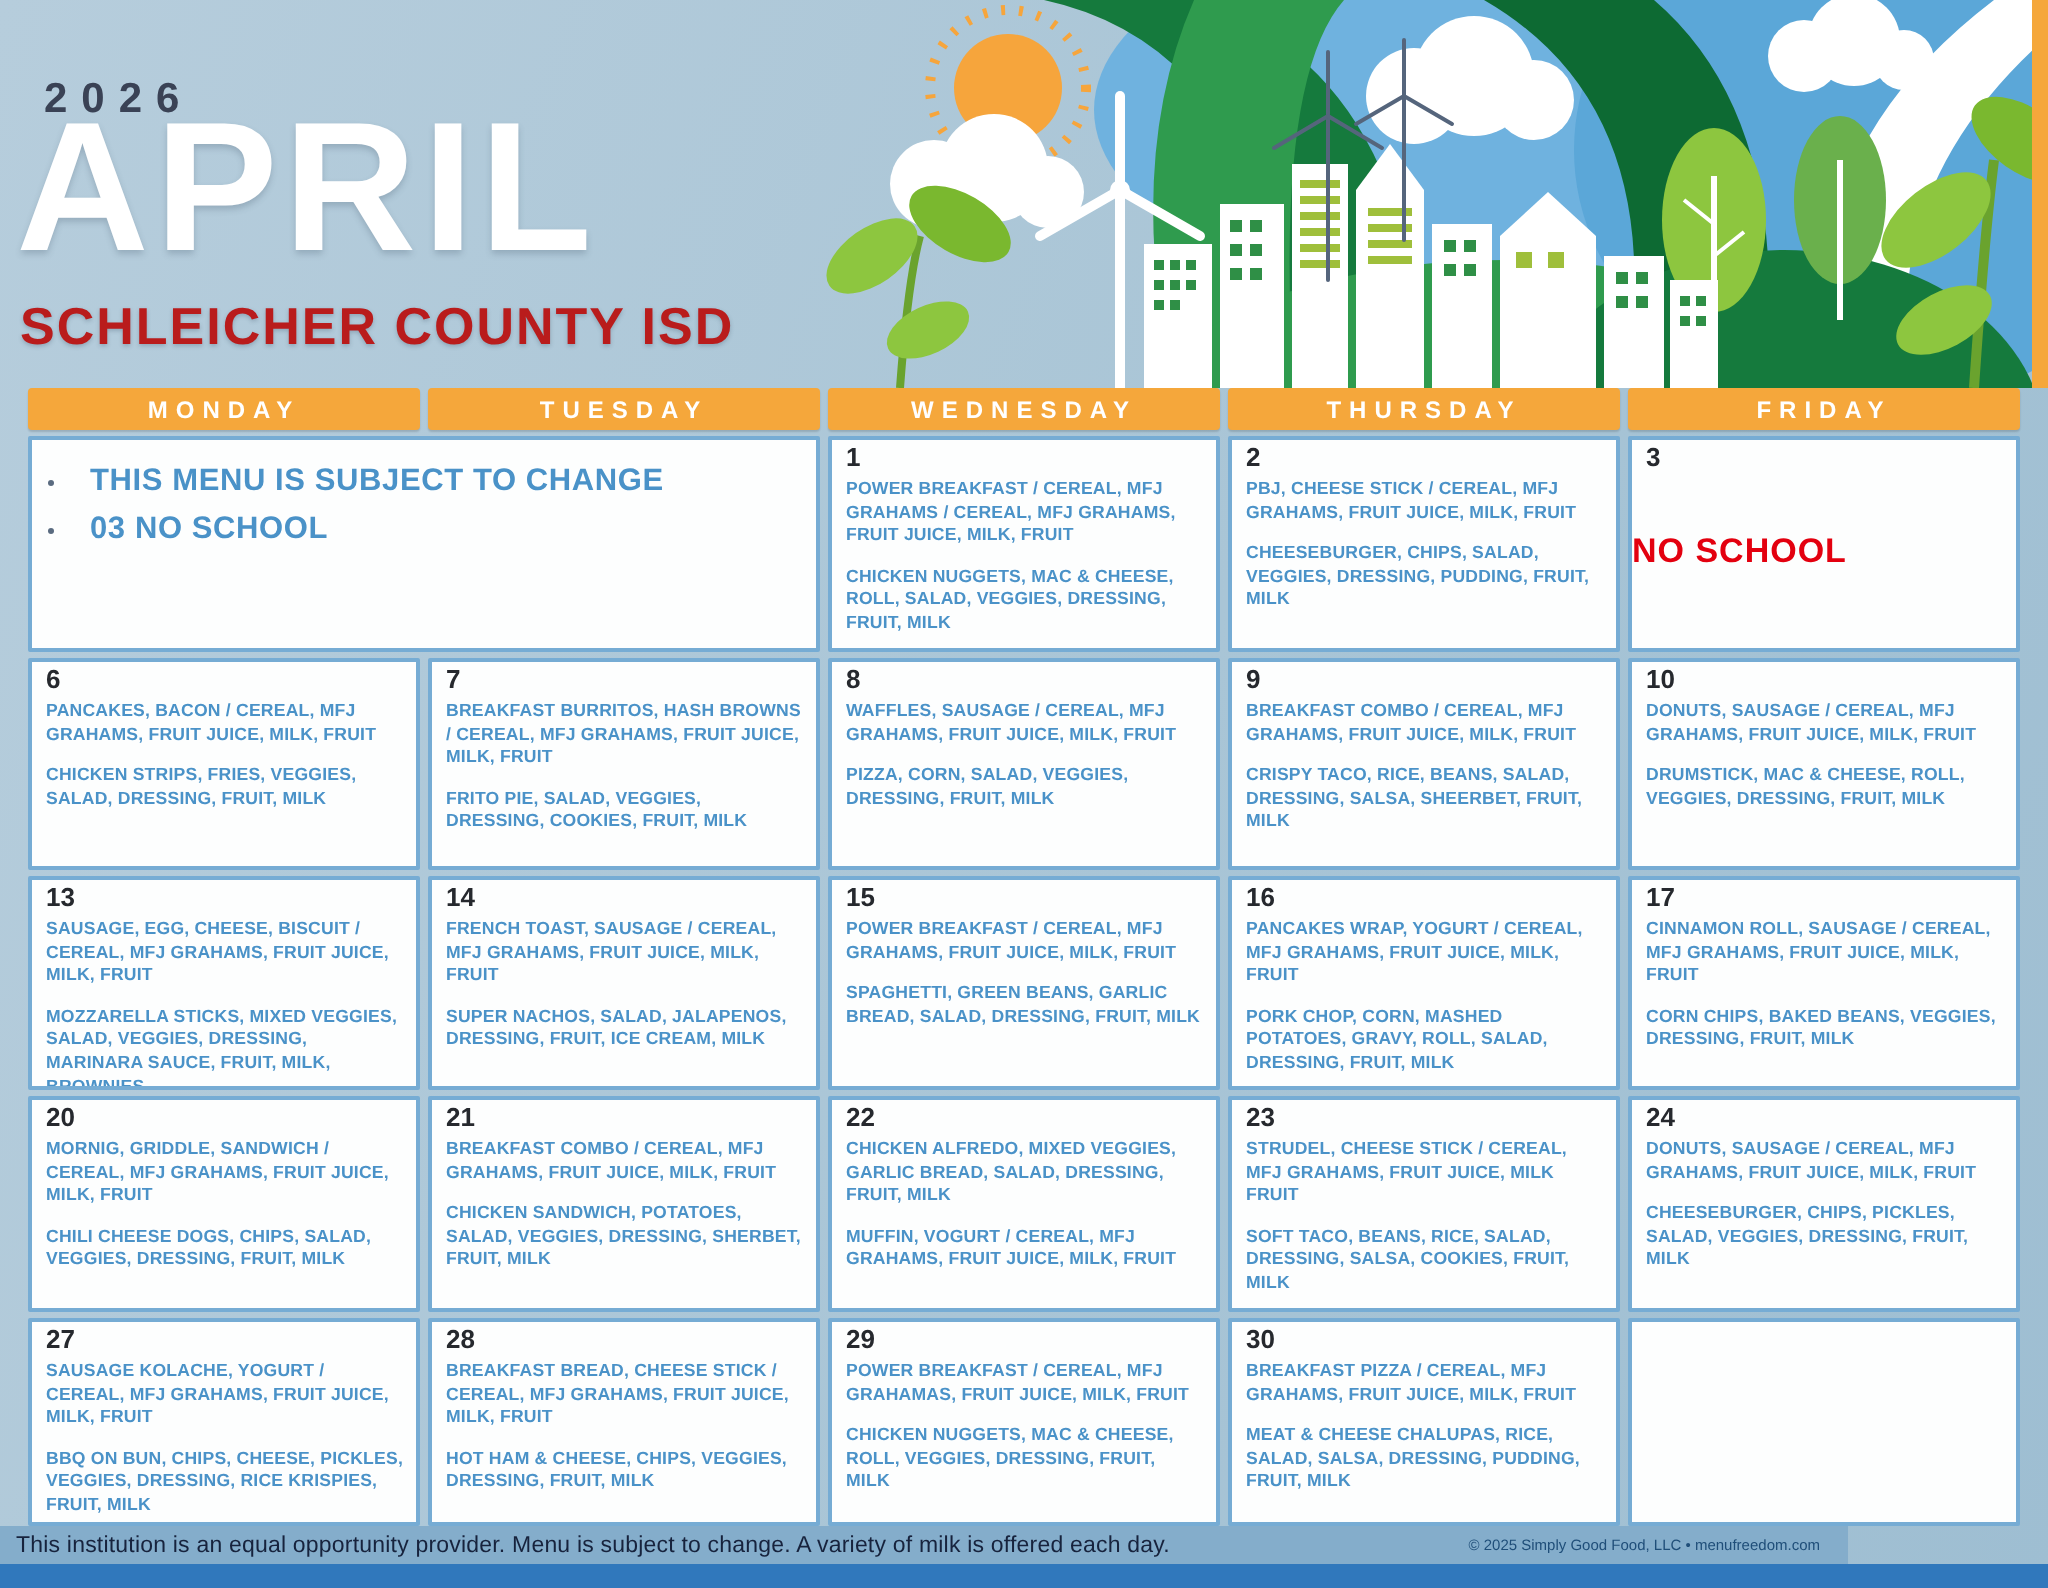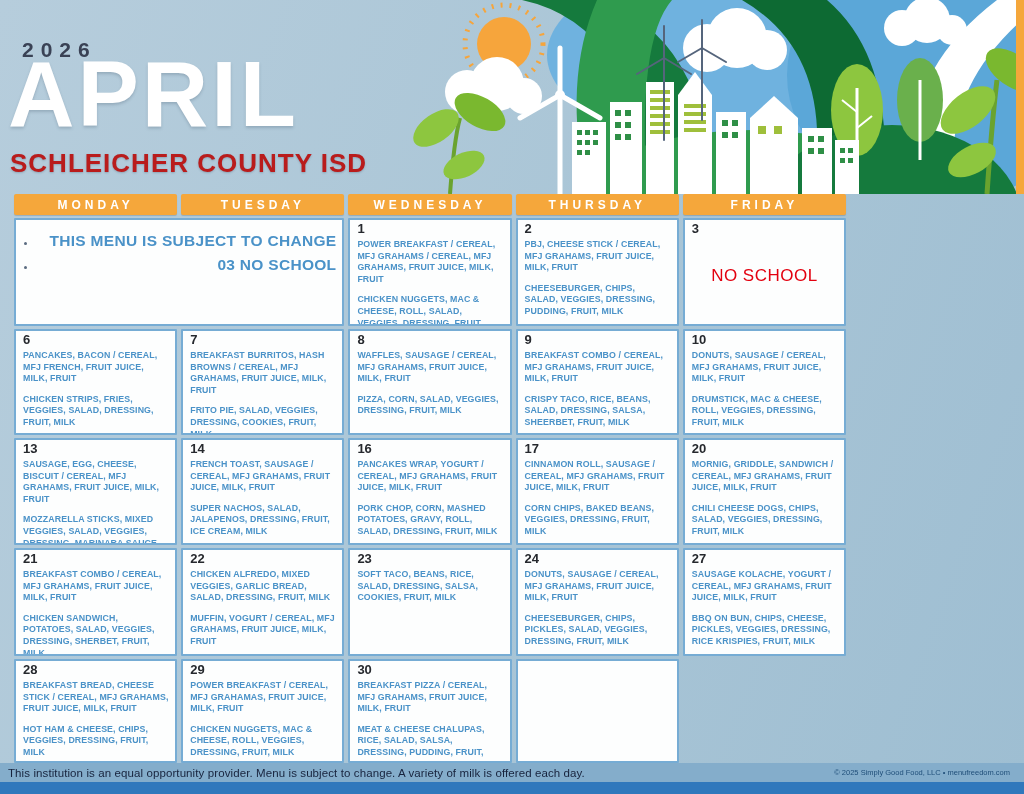--- a/index.html
+++ b/index.html
@@ -14,53 +14,53 @@
         letter-spacing:7px;color:#3a4255;}
   .month{position:absolute;left:8px;top:48px;font-size:92px;font-weight:700;
          letter-spacing:3px;color:#ffffff;line-height:1.0;
          text-shadow:0 2px 3px rgba(60,80,100,.25);}
   .district{position:absolute;left:10px;top:148px;font-size:26px;font-weight:700;
             letter-spacing:1px;color:#b91c1c;text-shadow:0 1px 2px rgba(60,80,100,.3);}
   
   .illus{position:absolute;top:0;right:0;width:612px;height:194px;z-index:1;}
   
   .grid{
-    position:absolute;left:14px;top:194px;width:832px;z-index:2;
+    position:absolute;left:14px;top:194px;width:996px;z-index:2;
     display:grid;grid-template-columns:repeat(5,1fr);
     grid-template-rows:21px 108px 106px 107px 108px 104px;
     column-gap:4px;row-gap:3px;
   }
   .day-header{
     background:#f5a73b;color:#ffffff;font-weight:700;font-size:12px;
     letter-spacing:4px;display:flex;align-items:center;justify-content:center;
     border-radius:2px;box-shadow:0 1px 1px rgba(0,0,0,.15);
   }
   .cell{
     background:#fdfefe;border:2px solid #76acd4;border-radius:1px;
     padding:2px 6px 2px 7px;overflow:hidden;position:relative;
   }
   .cell.span2{grid-column:span 2;}
   .day-num{font-size:13px;font-weight:700;color:#26292e;line-height:1.15;}
   p.menu{
     margin:2px 0 9px 0;font-size:8.8px;font-weight:700;color:#4a92c8;
     line-height:1.32;letter-spacing:.1px;
   }
   .no-school{
-    position:absolute;left:0;right:0;top:44%;text-align:center;
-    color:#e3000f;font-size:17px;font-weight:400;letter-spacing:.5px;
-  }
-  ul.notes-list{margin:10px 0 0 14px;padding:0;text-align:right;}
+    position:absolute;left:0;right:0;top:44%;text-align:left;
+    color:#e3000f;font-size:17px;font-weight:700;letter-spacing:.5px;
+  }
+  ul.notes-list{margin:10px 0 0 14px;padding:0;}
   ul.notes-list li{
     color:#4a92c8;font-size:15.5px;font-weight:700;letter-spacing:.3px;
     margin-bottom:6px;padding-left:8px;
   }
   ul.notes-list li::marker{color:#5a6b80;font-size:11px;}
   
   .footer-band{
-    position:absolute;left:0;top:763px;width:1024px;height:19px;z-index:2;
+    position:absolute;left:0;top:763px;width:924px;height:19px;z-index:2;
     background:#84adcb;display:flex;align-items:center;justify-content:space-between;
   }
   .footer-left{font-size:11.5px;color:#17233d;padding-left:8px;letter-spacing:.1px;}
   .footer-right{font-size:7.5px;color:#1f4e79;padding-right:14px;}
   .bottom-bar{
     position:absolute;left:0;top:782px;width:1024px;height:12px;
     background:#3078bc;z-index:2;
   }
 </style>
 </head>
@@ -222,21 +222,21 @@
       <div class="day-num">2</div>
       <p class="menu">PBJ, CHEESE STICK / CEREAL, MFJ GRAHAMS, FRUIT JUICE, MILK, FRUIT</p>
       <p class="menu">CHEESEBURGER, CHIPS, SALAD, VEGGIES, DRESSING, PUDDING, FRUIT, MILK</p>
     </div>
     <div class="cell">
       <div class="day-num">3</div>
       <div class="no-school">NO SCHOOL</div>
     </div>
     <div class="cell">
       <div class="day-num">6</div>
-      <p class="menu">PANCAKES, BACON / CEREAL, MFJ FRENCH, FRUIT JUICE, MILK, FRUIT</p>
+      <p class="menu">PANCAKES, BACON / CEREAL, MFJ GRAHAMS, FRUIT JUICE, MILK, FRUIT</p>
       <p class="menu">CHICKEN STRIPS, FRIES, VEGGIES, SALAD, DRESSING, FRUIT, MILK</p>
     </div>
     <div class="cell">
       <div class="day-num">7</div>
       <p class="menu">BREAKFAST BURRITOS, HASH BROWNS / CEREAL, MFJ GRAHAMS, FRUIT JUICE, MILK, FRUIT</p>
       <p class="menu">FRITO PIE, SALAD, VEGGIES, DRESSING, COOKIES, FRUIT, MILK</p>
     </div>
     <div class="cell">
       <div class="day-num">8</div>
       <p class="menu">WAFFLES, SAUSAGE / CEREAL, MFJ GRAHAMS, FRUIT JUICE, MILK, FRUIT</p>
@@ -256,20 +256,25 @@
       <div class="day-num">13</div>
       <p class="menu">SAUSAGE, EGG, CHEESE, BISCUIT / CEREAL, MFJ GRAHAMS, FRUIT JUICE, MILK, FRUIT</p>
       <p class="menu">MOZZARELLA STICKS, MIXED VEGGIES, SALAD, VEGGIES, DRESSING, MARINARA SAUCE, FRUIT, MILK, BROWNIES</p>
     </div>
     <div class="cell">
       <div class="day-num">14</div>
       <p class="menu">FRENCH TOAST, SAUSAGE / CEREAL, MFJ GRAHAMS, FRUIT JUICE, MILK, FRUIT</p>
       <p class="menu">SUPER NACHOS, SALAD, JALAPENOS, DRESSING, FRUIT, ICE CREAM, MILK</p>
     </div>
     <div class="cell">
+      <div class="day-num">15</div>
+      <p class="menu">POWER BREAKFAST / CEREAL, MFJ GRAHAMS, FRUIT JUICE, MILK, FRUIT</p>
+      <p class="menu">SPAGHETTI, GREEN BEANS, GARLIC BREAD, SALAD, DRESSING, FRUIT, MILK</p>
+    </div>
+    <div class="cell">
       <div class="day-num">16</div>
       <p class="menu">PANCAKES WRAP, YOGURT / CEREAL, MFJ GRAHAMS, FRUIT JUICE, MILK, FRUIT</p>
       <p class="menu">PORK CHOP, CORN, MASHED POTATOES, GRAVY, ROLL, SALAD, DRESSING, FRUIT, MILK</p>
     </div>
     <div class="cell">
       <div class="day-num">17</div>
       <p class="menu">CINNAMON ROLL, SAUSAGE / CEREAL, MFJ GRAHAMS, FRUIT JUICE, MILK, FRUIT</p>
       <p class="menu">CORN CHIPS, BAKED BEANS, VEGGIES, DRESSING, FRUIT, MILK</p>
     </div>
     <div class="cell">
@@ -282,20 +287,21 @@
       <p class="menu">BREAKFAST COMBO / CEREAL, MFJ GRAHAMS, FRUIT JUICE, MILK, FRUIT</p>
       <p class="menu">CHICKEN SANDWICH, POTATOES, SALAD, VEGGIES, DRESSING, SHERBET, FRUIT, MILK</p>
     </div>
     <div class="cell">
       <div class="day-num">22</div>
       <p class="menu">CHICKEN ALFREDO, MIXED VEGGIES, GARLIC BREAD, SALAD, DRESSING, FRUIT, MILK</p>
       <p class="menu">MUFFIN, VOGURT / CEREAL, MFJ GRAHAMS, FRUIT JUICE, MILK, FRUIT</p>
     </div>
     <div class="cell">
       <div class="day-num">23</div>
+      <p class="menu">STRUDEL, CHEESE STICK / CEREAL, MFJ GRAHAMS, FRUIT JUICE, MILK FRUIT</p>
       <p class="menu">SOFT TACO, BEANS, RICE, SALAD, DRESSING, SALSA, COOKIES, FRUIT, MILK</p>
     </div>
     <div class="cell">
       <div class="day-num">24</div>
       <p class="menu">DONUTS, SAUSAGE / CEREAL, MFJ GRAHAMS, FRUIT JUICE, MILK, FRUIT</p>
       <p class="menu">CHEESEBURGER, CHIPS, PICKLES, SALAD, VEGGIES, DRESSING, FRUIT, MILK</p>
     </div>
     <div class="cell">
       <div class="day-num">27</div>
       <p class="menu">SAUSAGE KOLACHE, YOGURT / CEREAL, MFJ GRAHAMS, FRUIT JUICE, MILK, FRUIT</p>

